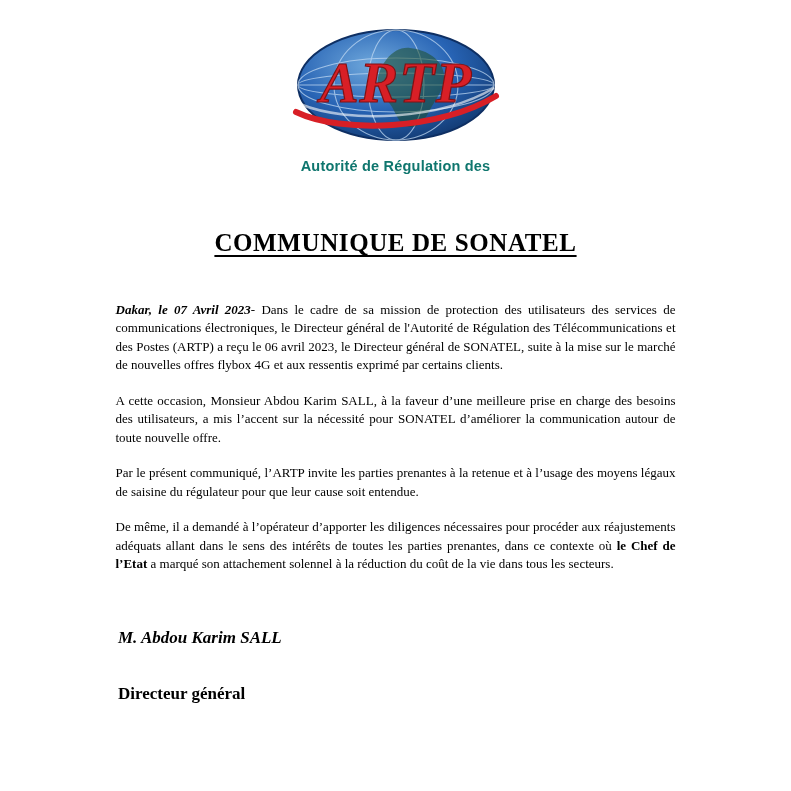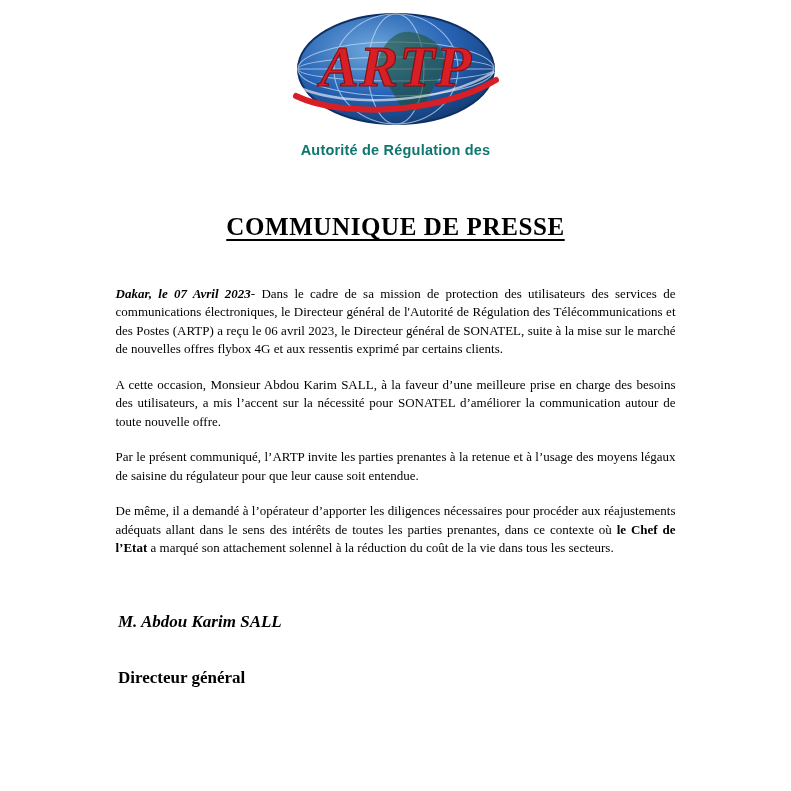--- a/index.html
+++ b/index.html
@@ -18,21 +18,21 @@
     position: relative;
     width: 791px;
     height: 791px;
     box-sizing: border-box;
     padding: 0;
   }
 
   
   .logo-block {
     width: 100%;
-    padding-top: 10px;
+    padding-top: 26px;
     display: flex;
     flex-direction: column;
     align-items: center;
   }
   .logo-mark {
     position: relative;
     width: 212px;
     height: 118px;
   }
   .logo-mark svg {
@@ -134,21 +134,21 @@
         <path d="M10 78 C58 98 150 94 204 62" fill="none" stroke="#ffffff" stroke-width="2.5" opacity="0.6"></path>
 
         <text x="106" y="76" text-anchor="middle" font-family="Liberation Serif, serif" font-size="58" font-weight="bold" fill="#d81f26" stroke="#7e1114" stroke-width="1.2" style="font-style:italic;letter-spacing:1px;">ARTP</text>
       </svg>
     </div>
     <div class="org-name">
       <span>Autorité de Régulation des</span>
     </div>
   </div>
 
-  <div class="doc-title">COMMUNIQUE  DE  PRESSE</div>
+  <div class="doc-title">COMMUNIQUE  DE  SONATEL</div>
 
   <div class="body-wrap">
 
     <p class="para"><span class="dateline">Dakar, le 07 Avril 2023</span><span>- Dans le cadre de sa mission de protection des utilisateurs des services de communications électroniques, le Directeur général de l'Autorité de Régulation des Télécommunications et des Postes (ARTP) a reçu le 06 avril 2023, le Directeur général de SONATEL, suite à la mise sur le marché de nouvelles offres flybox 4G et aux ressentis exprimé par certains clients.</span></p>
 
     <p class="para">A cette occasion, Monsieur Abdou Karim SALL, à la faveur d’une meilleure prise en charge des besoins des utilisateurs, a mis l’accent sur la nécessité pour SONATEL d’améliorer la communication autour de toute nouvelle offre.</p>
 
     <p class="para">Par le présent communiqué, l’ARTP invite les parties prenantes à la retenue et à l’usage des moyens légaux de saisine du régulateur pour que leur cause soit entendue.</p>
 
     <p class="para"><span>De même, il a demandé à l’opérateur d’apporter les diligences nécessaires pour procéder aux réajustements adéquats allant dans le sens des intérêts de toutes les parties prenantes, dans ce contexte où </span><span class="bold">le Chef de l’Etat</span><span> a marqué son attachement solennel à la réduction du coût de la vie dans tous les secteurs.</span></p>

